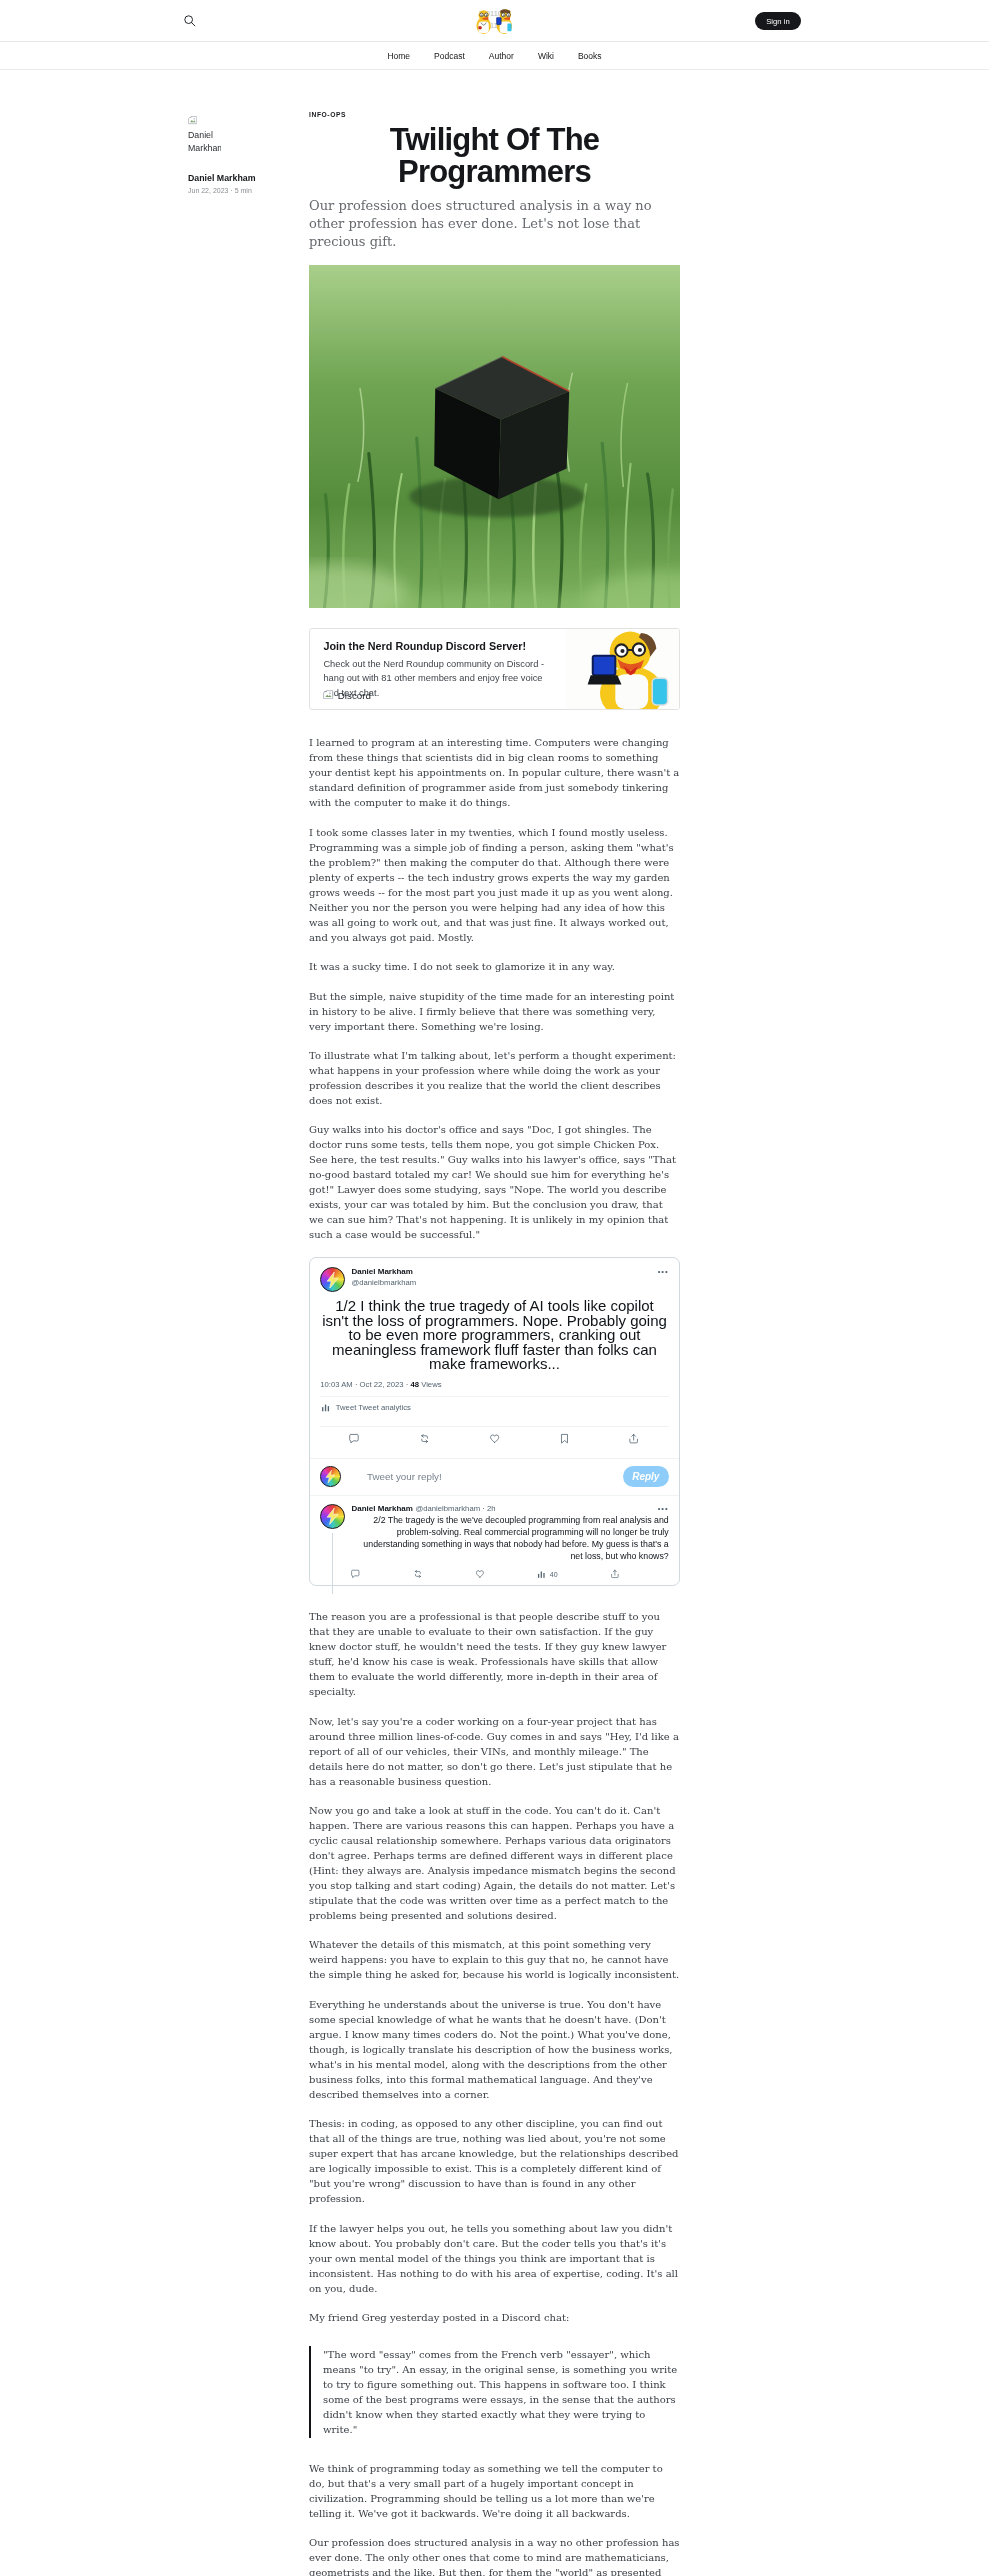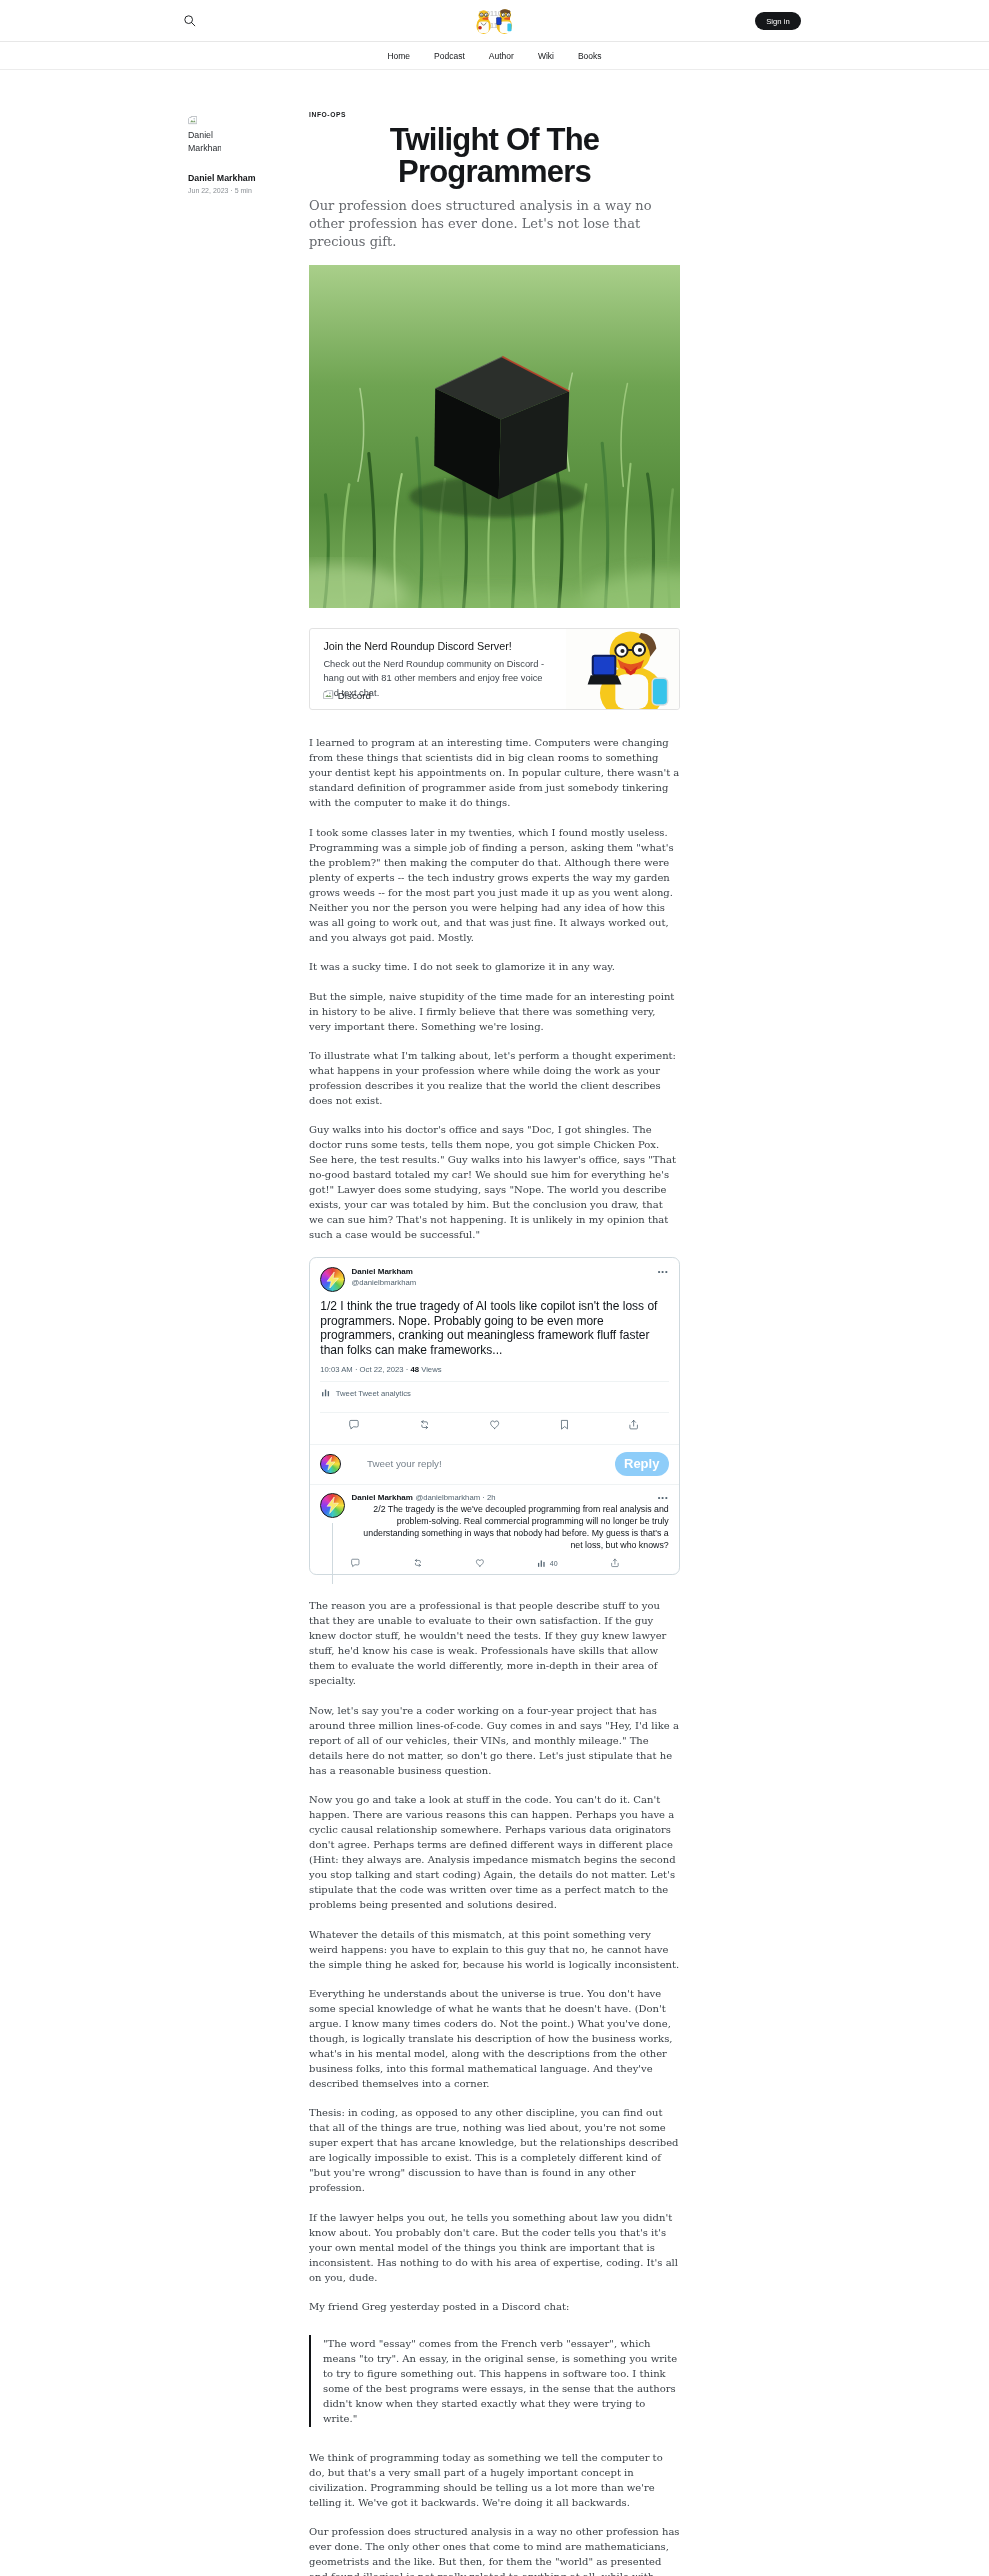--- a/index.html
+++ b/index.html
@@ -22,21 +22,21 @@
   .author-date{margin-top:3.6px;font-size:7px;color:#8a8f94;white-space:nowrap;}
   
   .content{position:absolute;left:309px;top:111px;width:371px;}
   .post-tag{font-size:6.7px;font-weight:bold;letter-spacing:0.6px;margin-bottom:6.2px;}
   .post-title{font-size:31px;line-height:32px;font-weight:800;letter-spacing:-0.8px;margin:0 0 9.3px 0;text-align:center;}
   .post-excerpt{font-family:"DejaVu Serif",serif;font-size:13px;line-height:18px;color:#66696e;margin:0 0 13.4px 0;}
   .hero{display:block;width:371px;height:343px;margin-bottom:20.6px;}
   
   .discord-card{position:relative;height:80px;border:0.5px solid #e2e2e2;border-radius:3.1px;overflow:hidden;margin-bottom:25px;background:#fff;}
   .dc-text{position:absolute;left:13.4px;top:10.3px;width:222px;}
-  .dc-title{font-size:10.8px;font-weight:normal;margin:0 0 5.2px 0;}
+  .dc-title{font-size:10.8px;font-weight:bold;margin:0 0 5.2px 0;}
   .dc-desc{font-size:9.3px;line-height:14.4px;color:#3f454c;margin:0;}
   .dc-link{position:absolute;left:13.4px;bottom:8.2px;font-size:9.8px;color:#24292e;text-decoration:none;display:flex;align-items:center;gap:4.1px;}
   .duck-art{position:absolute;right:0;top:0;height:80px;width:113px;}
   
   .article-body p{font-family:"DejaVu Serif",serif;font-size:10px;line-height:15px;color:#3a4046;margin:0 0 14.4px 0;}
   .article-body blockquote{font-family:"DejaVu Serif",serif;font-size:10px;line-height:15px;color:#3a4046;
         margin:20.6px 0 23px 0;padding:1px 0 1px 12px;border-left:2.6px solid #111316;}
   
   .tweet-embed{border:0.5px solid #cfd9de;border-radius:7.2px;margin:3.1px 0 23px 0;background:#fff;}
   .tw-pad{padding:9.3px 10.3px 7.2px 10.3px;}
@@ -44,31 +44,31 @@
   .tw-avatar{width:25px;height:25px;border-radius:50%;flex:0 0 25px;position:relative;
      background:conic-gradient(#e23a3a,#f09a2c,#f5e23c,#5fc94f,#3cc8c8,#3b6ff0,#8b3bf0,#e23ab4,#e23a3a);
      border:1px solid #14161a;box-sizing:border-box;}
   .tw-avatar svg{position:absolute;left:5.2px;top:3.6px;}
   .tw-avatar.small{width:20.6px;height:20.6px;flex:0 0 20.6px;}
   .tw-avatar.small svg{left:4.1px;top:2.6px;transform:scale(.8);transform-origin:0 0;}
   .tw-names{margin-left:6.2px;line-height:10.8px;}
   .tw-name{font-size:8px;font-weight:bold;color:#0f1419;}
   .tw-handle{font-size:7.7px;color:#536471;}
   .tw-more{margin-left:auto;color:#536471;font-size:7.7px;letter-spacing:1px;cursor:pointer;}
-  .tw-text{font-size:12px;line-height:14.4px;color:#0f1419;margin-top:7.2px;}
+  .tw-text{font-size:15px;line-height:14.4px;color:#0f1419;margin-top:7.2px;text-align:center;}
   .tw-time{font-size:7.7px;color:#536471;margin-top:8.2px;}
   .tw-time b{color:#0f1419;}
   .tw-divider{height:0.5px;background:#eff3f4;margin:7.2px 0 0 0;}
   .tw-analytics{display:flex;align-items:center;gap:5.2px;font-size:7.7px;color:#536471;padding:6.7px 1px;cursor:pointer;}
   .tw-actions{display:flex;justify-content:space-between;padding:6.7px 29px;}
   .tw-action{cursor:pointer;display:flex;align-items:center;gap:4.1px;color:#536471;font-size:7px;}
   .tw-replyrow{display:flex;align-items:center;padding:7.2px 10.3px 8.2px 10.3px;gap:20px;}
   .tw-reply-ph{margin-left:6.2px;font-size:9.8px;color:#77828c;}
-  .tw-reply-btn{margin-left:auto;background:#8ecdf9;color:#fff;font-weight:bold;font-size:13px;
-     border:none;border-radius:515px;padding:4.6px 9.3px;font-family:inherit;cursor:pointer;}
+  .tw-reply-btn{margin-left:auto;background:#8ecdf9;color:#fff;font-weight:bold;font-size:10px;
+     border:none;border-radius:515px;padding:4.6px 9.3px;font-family:inherit;cursor:pointer;font-style:italic;}
   .embed-sep{height:0.5px;background:#eff3f4;}
   .tw2{position:relative;padding:8.2px 10.3px 3.1px 10.3px;display:flex;}
   .thread-line{position:absolute;left:22px;top:38px;width:1px;height:61px;background:#cfd9de;}
   .tw2-content{margin-left:6.2px;flex:1;}
   .tw2-meta{font-size:7.7px;color:#536471;display:flex;}
   .tw2-meta .tw-name{margin-right:2.6px;}
   .tw2-text{font-size:8.8px;line-height:12px;color:#0f1419;margin-top:1.5px;text-align:right;}
   .tw2-actions{display:flex;justify-content:space-between;width:268px;padding:7.2px 0 3.1px 0;}
   .add-tweet-row{display:flex;align-items:center;padding:4.1px 10.3px 10.3px 10.3px;}
   .add-tweet-btn{margin-left:7.2px;background:#fff;border:0.5px solid #cfd9de;color:#1d9bf0;font-weight:bold;

